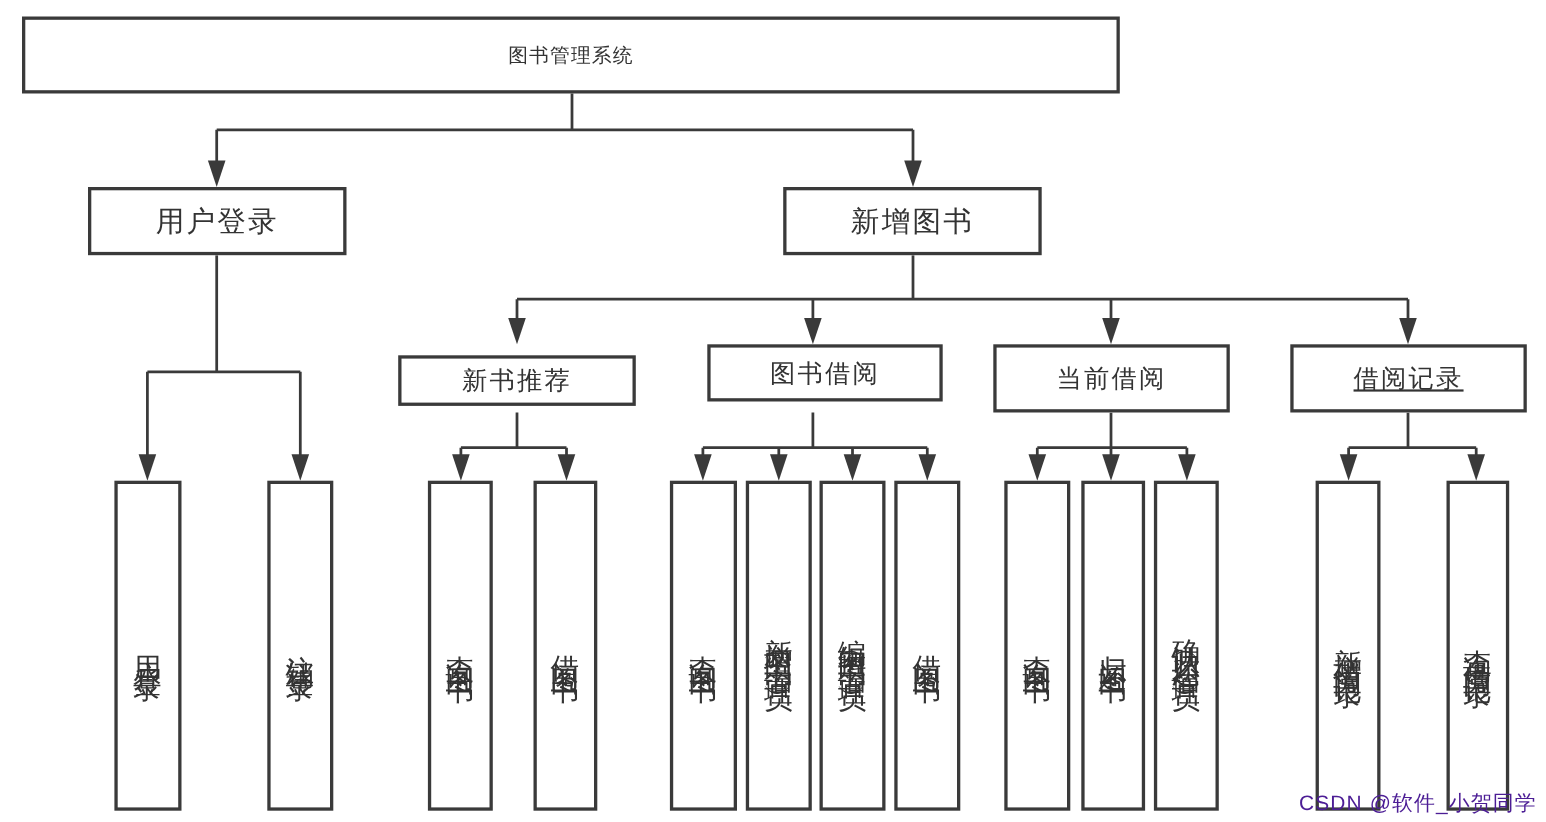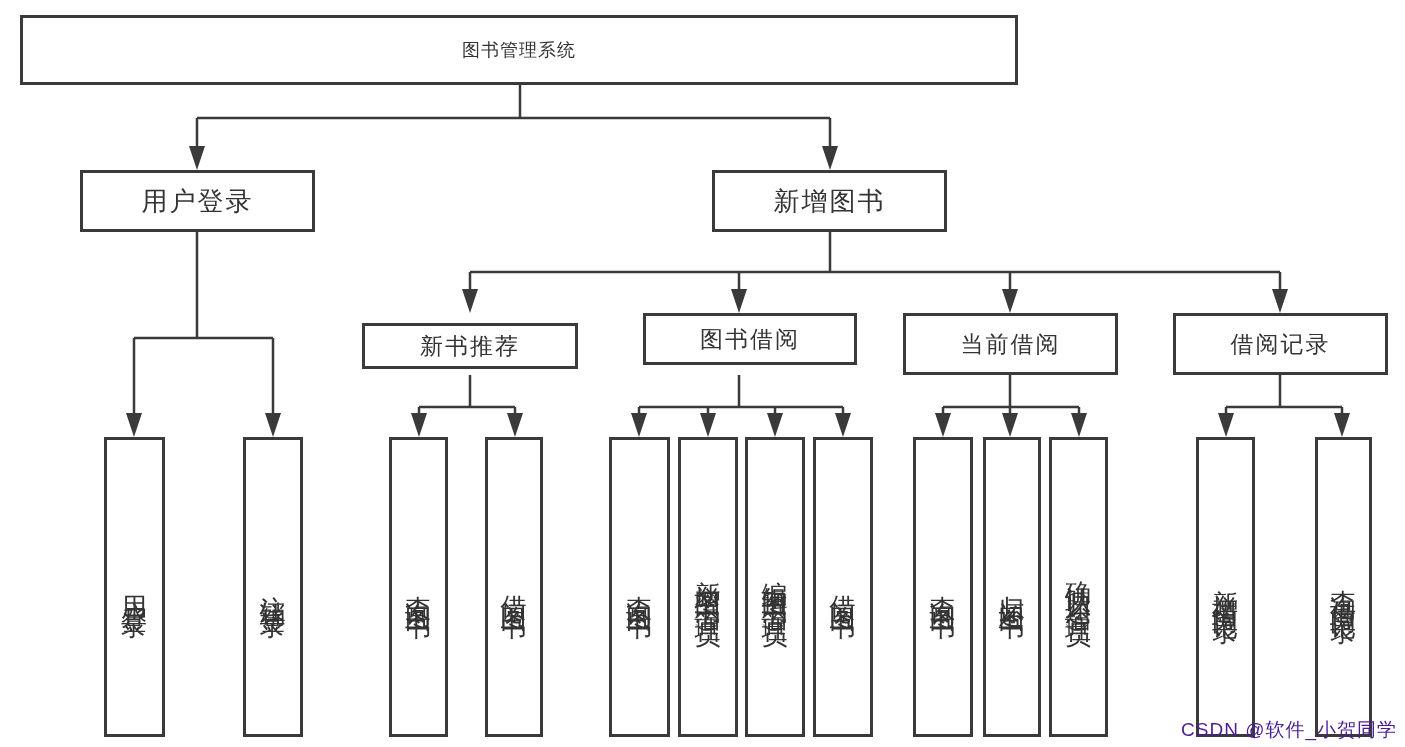--- a/index.html
+++ b/index.html
@@ -113,21 +113,21 @@
 
   <div class="box" style="left:362px; top:323px; width:216px; height:46px;">
     <span class="lvl2-label">新书推荐</span>
   </div>
   <div class="box" style="left:633px; top:313px; width:214px; height:52px;margin-left:10px;">
     <span class="lvl2-label">图书借阅</span>
   </div>
   <div class="box" style="left:903px; top:313px; width:215px; height:62px;font-family:Liberation Mono, monospace;">
     <span class="lvl2-label">当前借阅</span>
   </div>
-  <div class="box" style="left:1173px; top:313px; width:215px; height:62px;">
+  <div class="box" style="left:1173px; top:313px; width:215px; height:62px;text-decoration:underline;">
     <span class="lvl2-label">借阅记录</span>
   </div>
 
   <div class="box" style="left:104px; top:437px; width:61px; height:300px;">
     <span class="v-label">用户登录</span>
   </div>
   <div class="box" style="left:243px; top:437px; width:60px; height:300px;">
     <span class="v-label">注销登录</span>
   </div>
 

